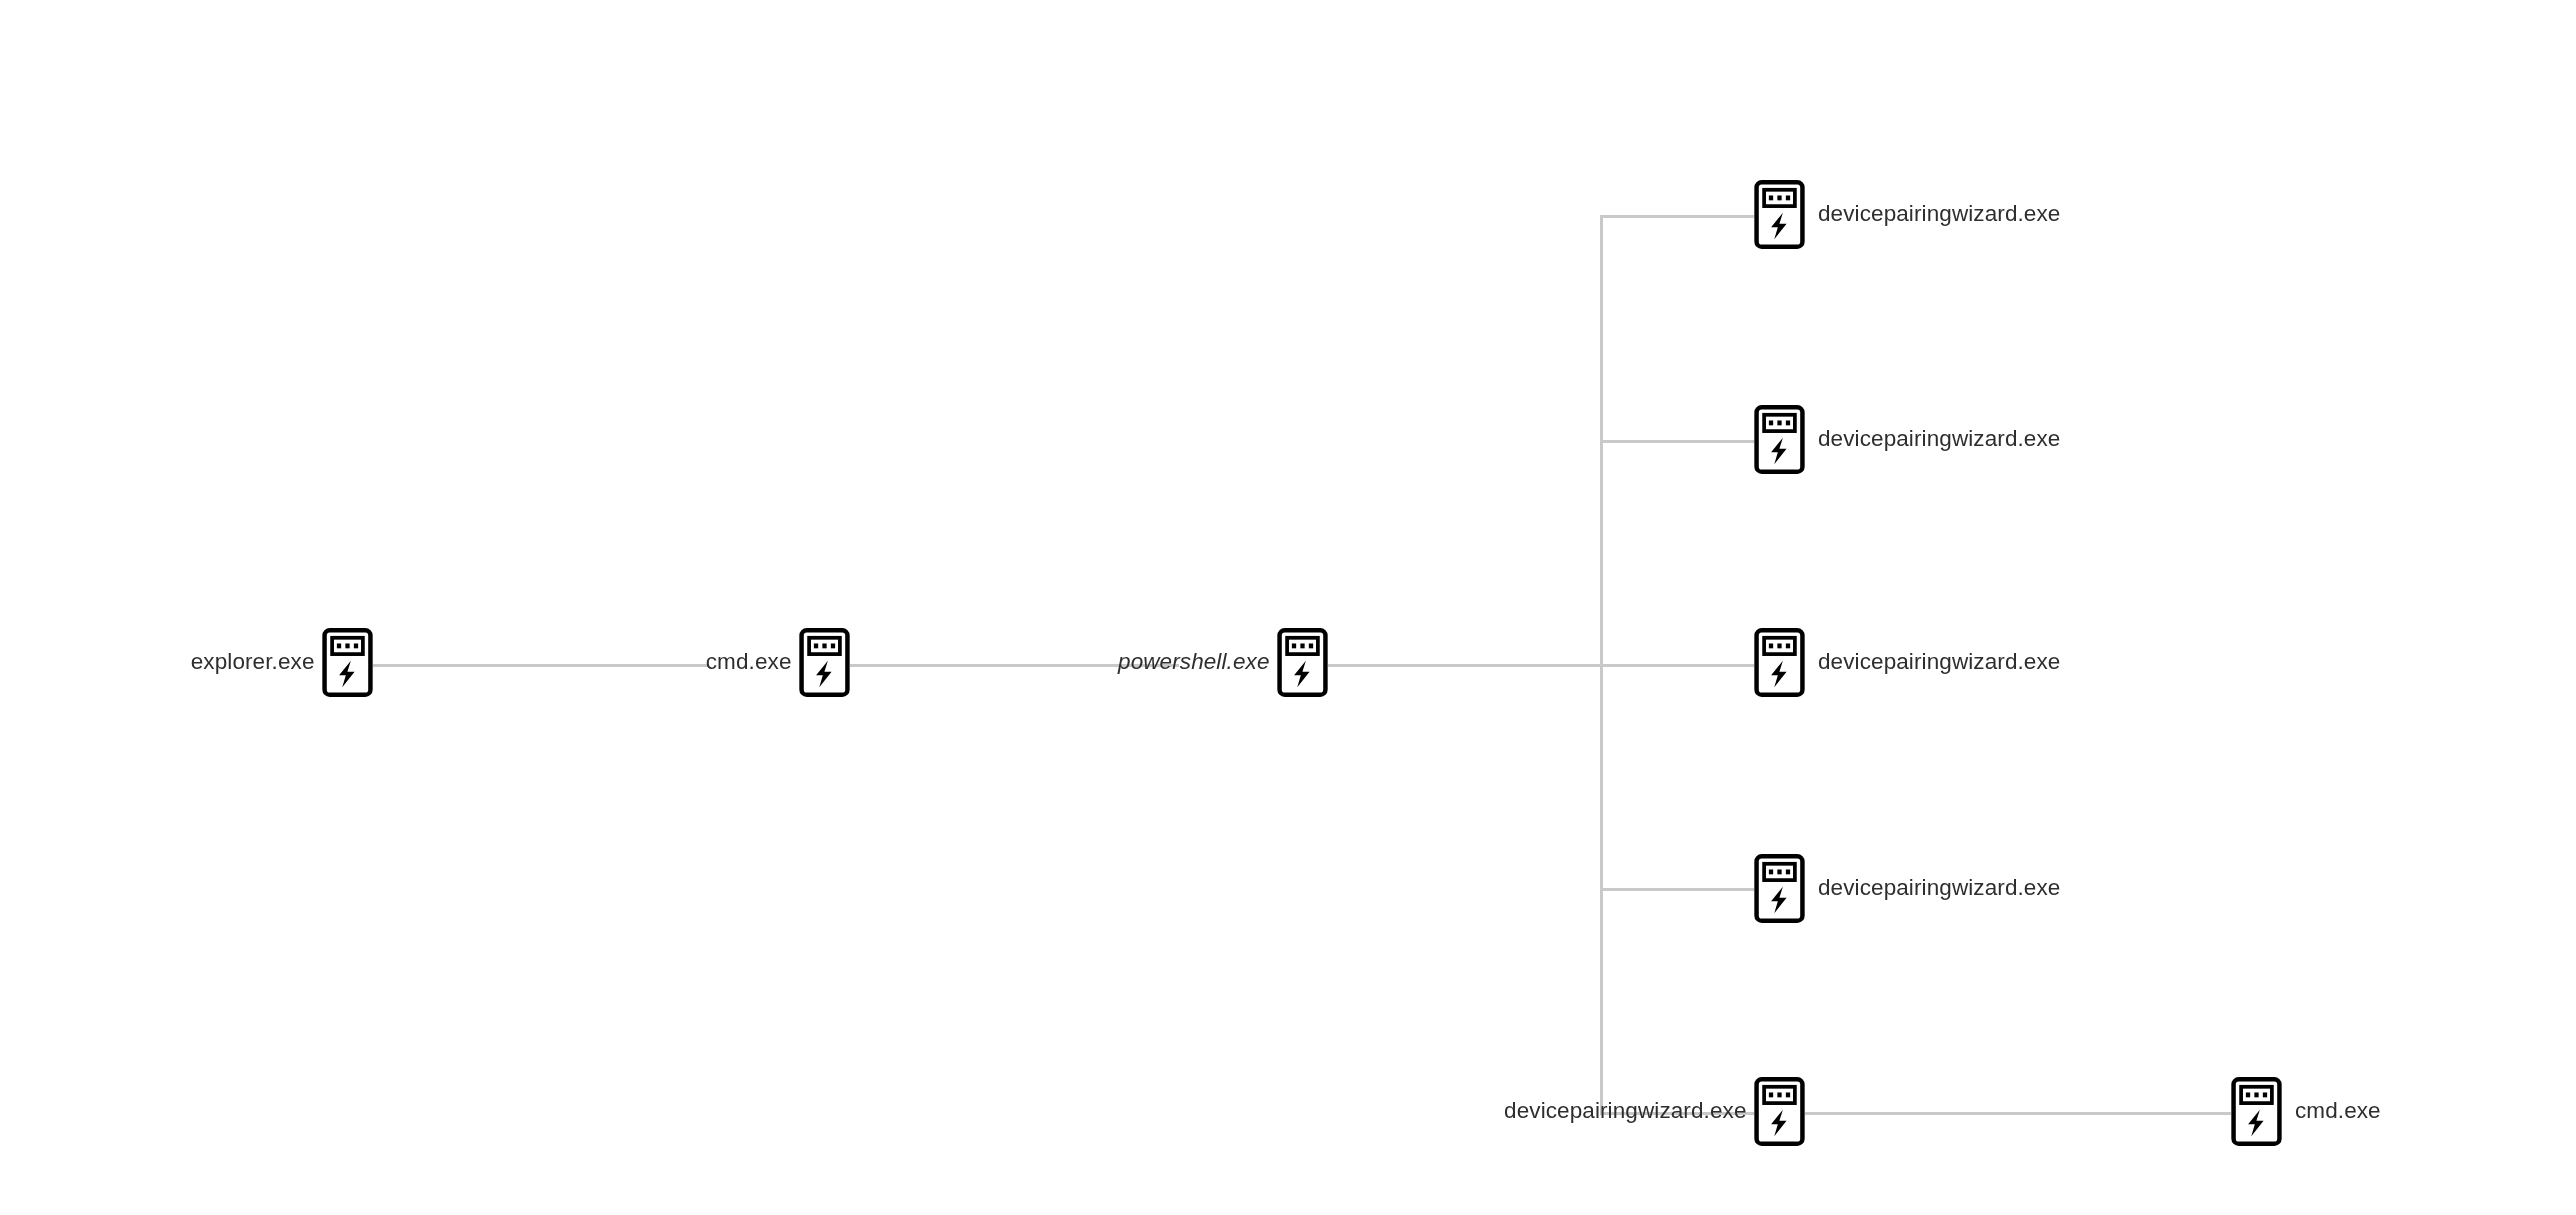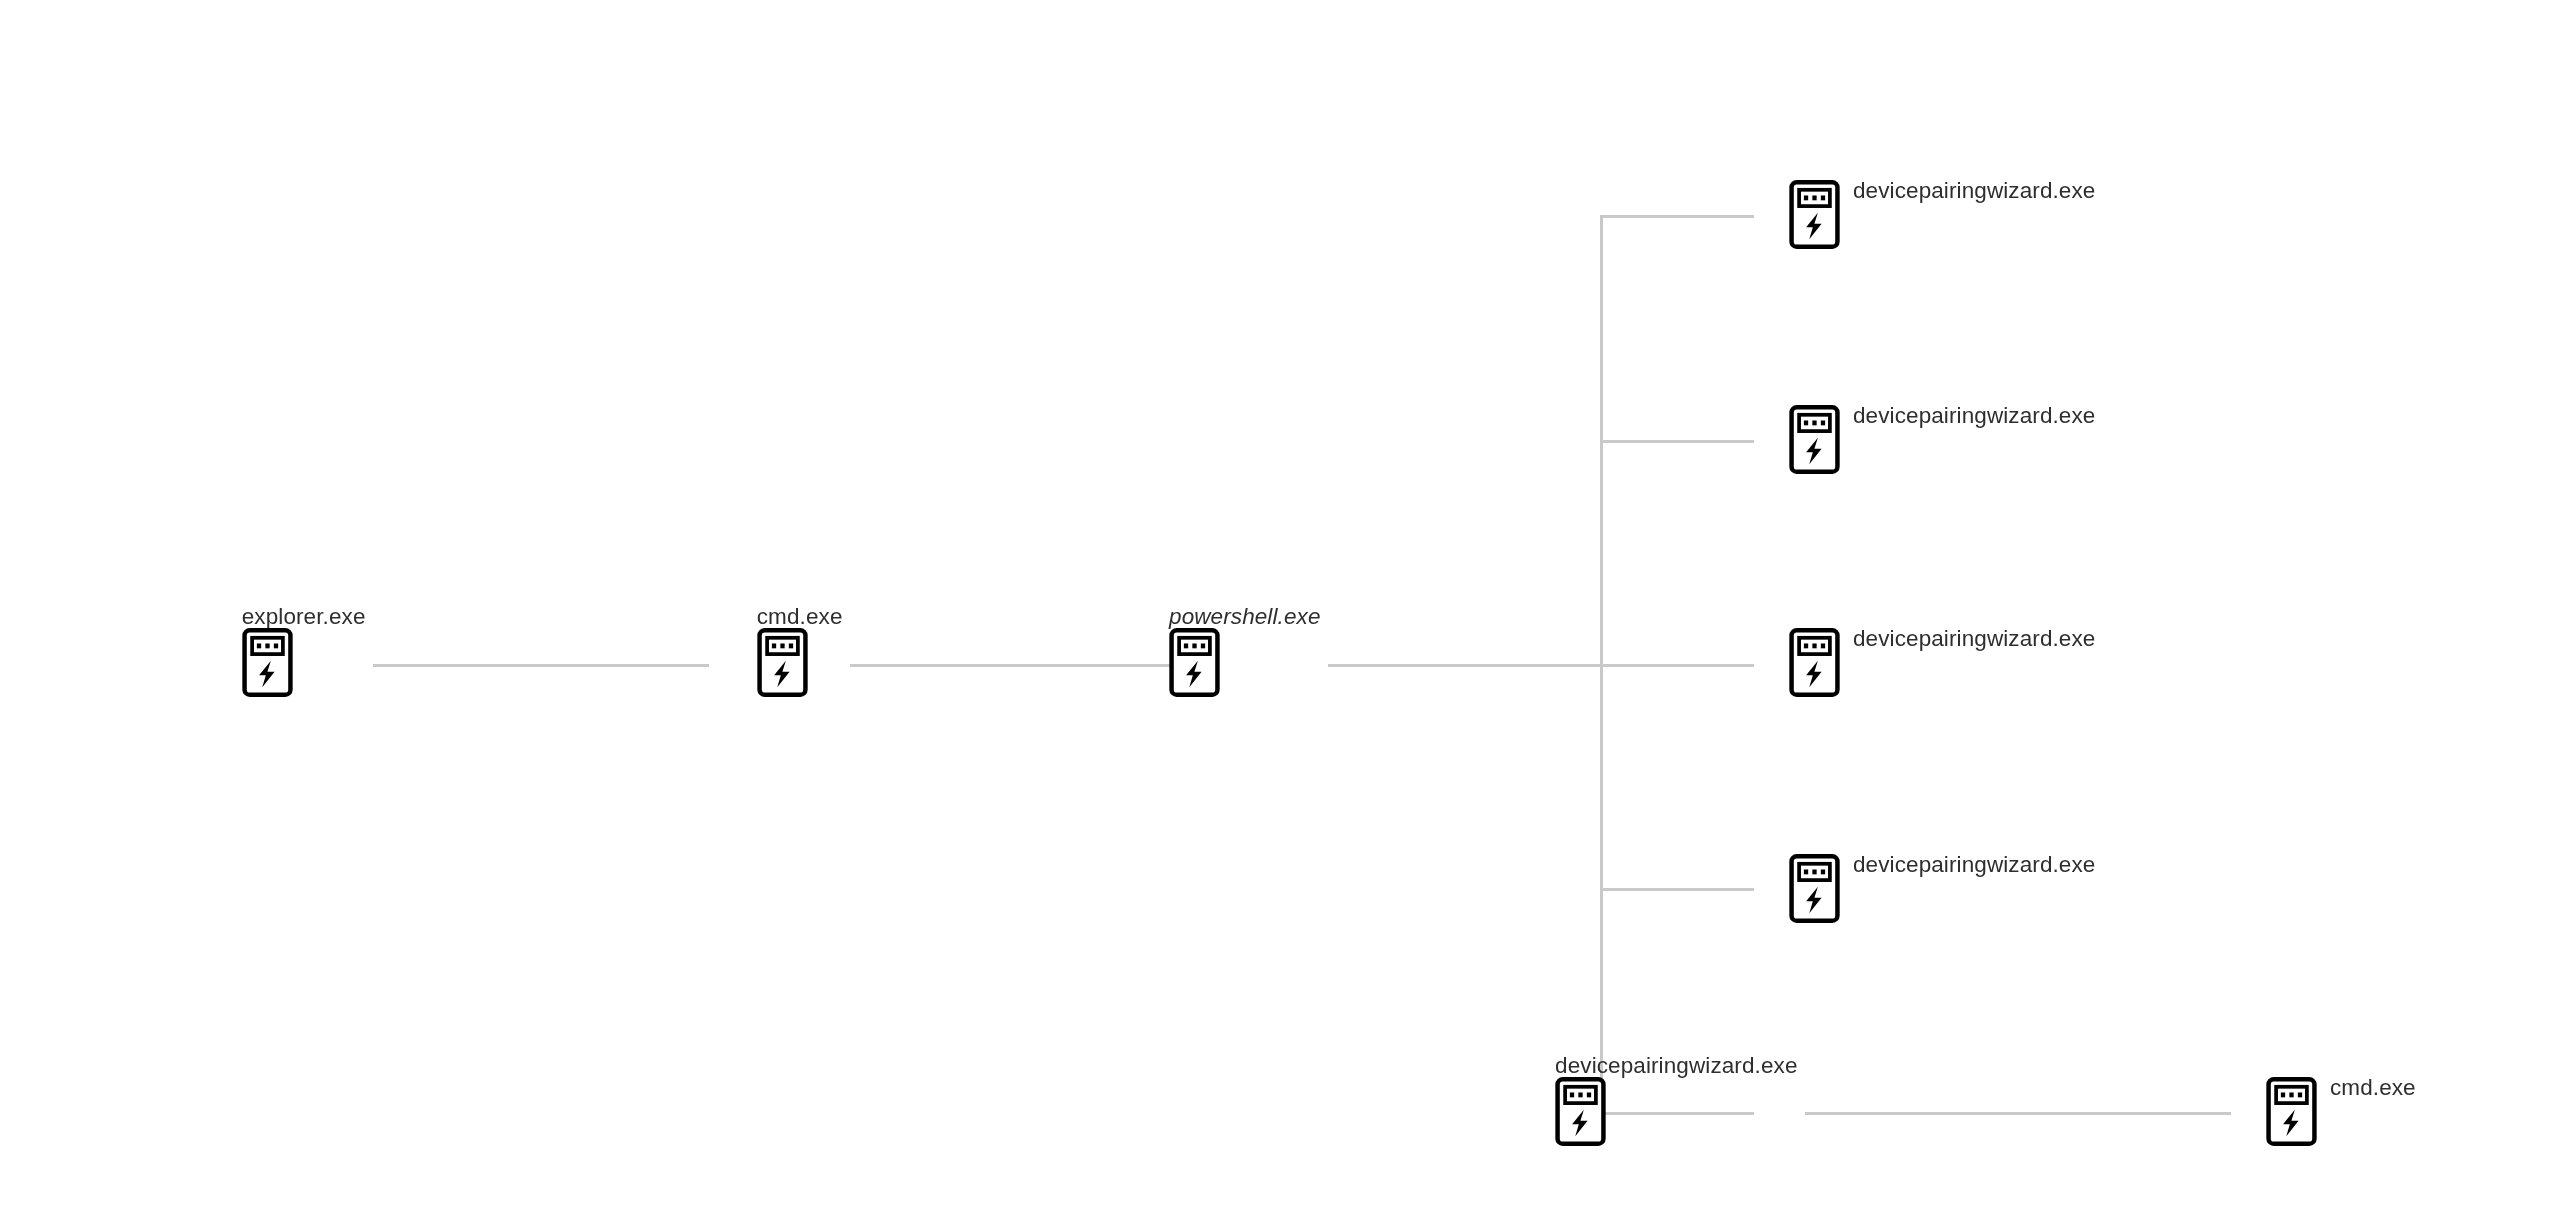--- a/index.html
+++ b/index.html
@@ -27,25 +27,25 @@
   }
   .edge-v {
     position: absolute;
     width: 2.8px;
     background: #c9c9c9;
   }
   
   .node {
     position: absolute;
     display: flex;
+    align-items: center;
     white-space: nowrap;
-    margin-left: 35px;
   }
   .node.label-left {
-    flex-direction: column;
+    flex-direction: row;
     justify-content: flex-end;
   }
   .node.label-right {
     flex-direction: row;
     justify-content: flex-start;
   }
   .node-label {
     font-size: 22.5px;
     color: #2e2e2e;
     letter-spacing: 0.1px;

